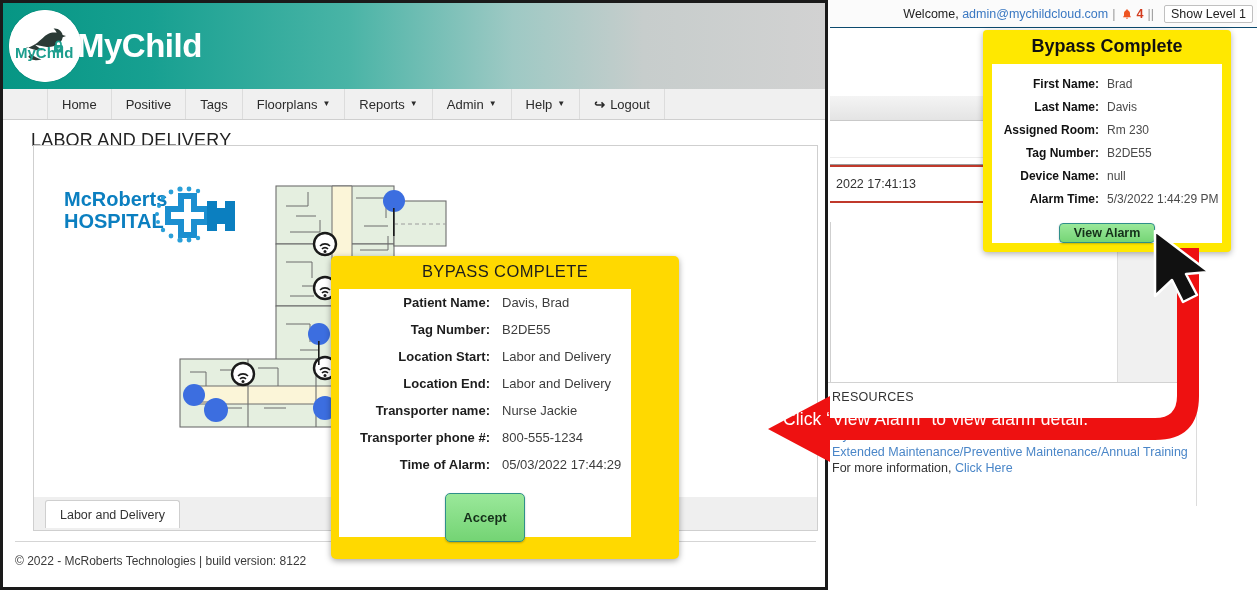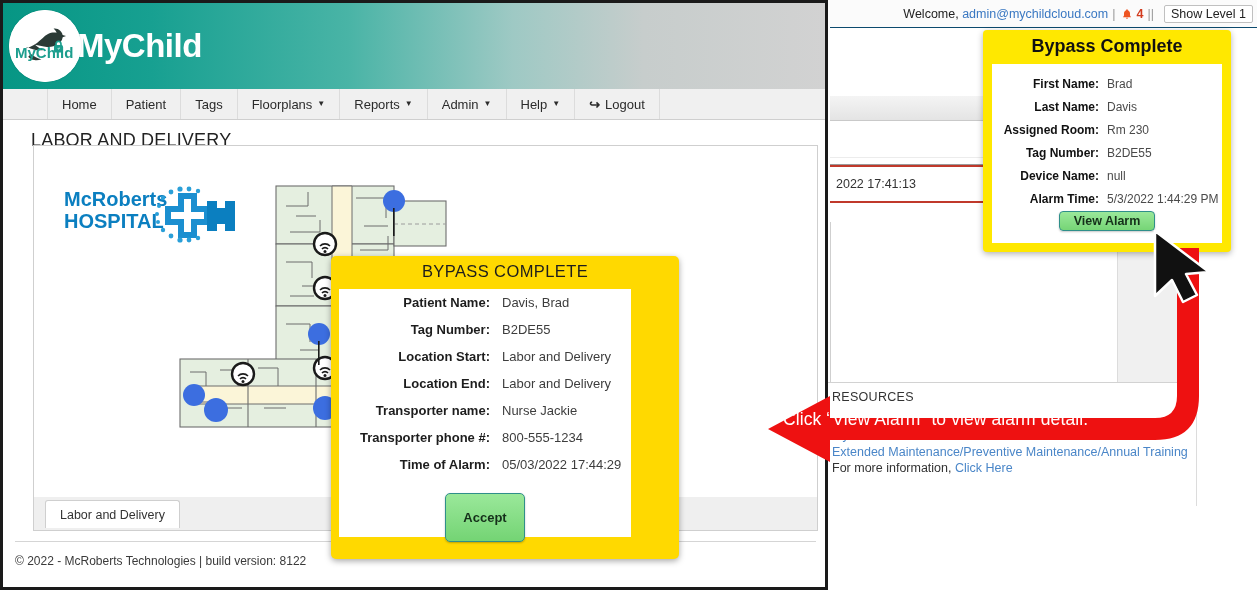--- a/index.html
+++ b/index.html
@@ -243,21 +243,21 @@
       </svg>
     </div>
     <div id="brand-title">MyChild</div>
   </div>
 
   <div id="navbar">
     <div class="navitem">
       <span>Home</span>
     </div>
     <div class="navitem">
-      <span>Patient</span>
+      <span>Positive</span>
     </div>
     <div class="navitem">
       <span>Tags</span>
     </div>
     <div class="navitem">
       <span>Floorplans</span>
       <span class="caret">▼</span>
     </div>
     <div class="navitem">
       <span>Reports</span>
@@ -444,21 +444,21 @@
       <span class="pvalue">B2DE55</span>
     </div>
     <div class="prow">
       <span class="plabel">Device Name:</span>
       <span class="pvalue">null</span>
     </div>
     <div class="prow">
       <span class="plabel">Alarm Time:</span>
       <span class="pvalue">5/3/2022 1:44:29 PM</span>
     </div>
-    <div style="text-align:center;margin-top:4px;">
+    <div style="text-align:center;margin-top:16px;">
       <span class="btn-green-sm">View Alarm</span>
     </div>
   </div>
 </div>
 
 <svg id="anno" viewBox="0 0 1257 606">
 
   <g>
     <path d="M1177 300
              L1177 396

